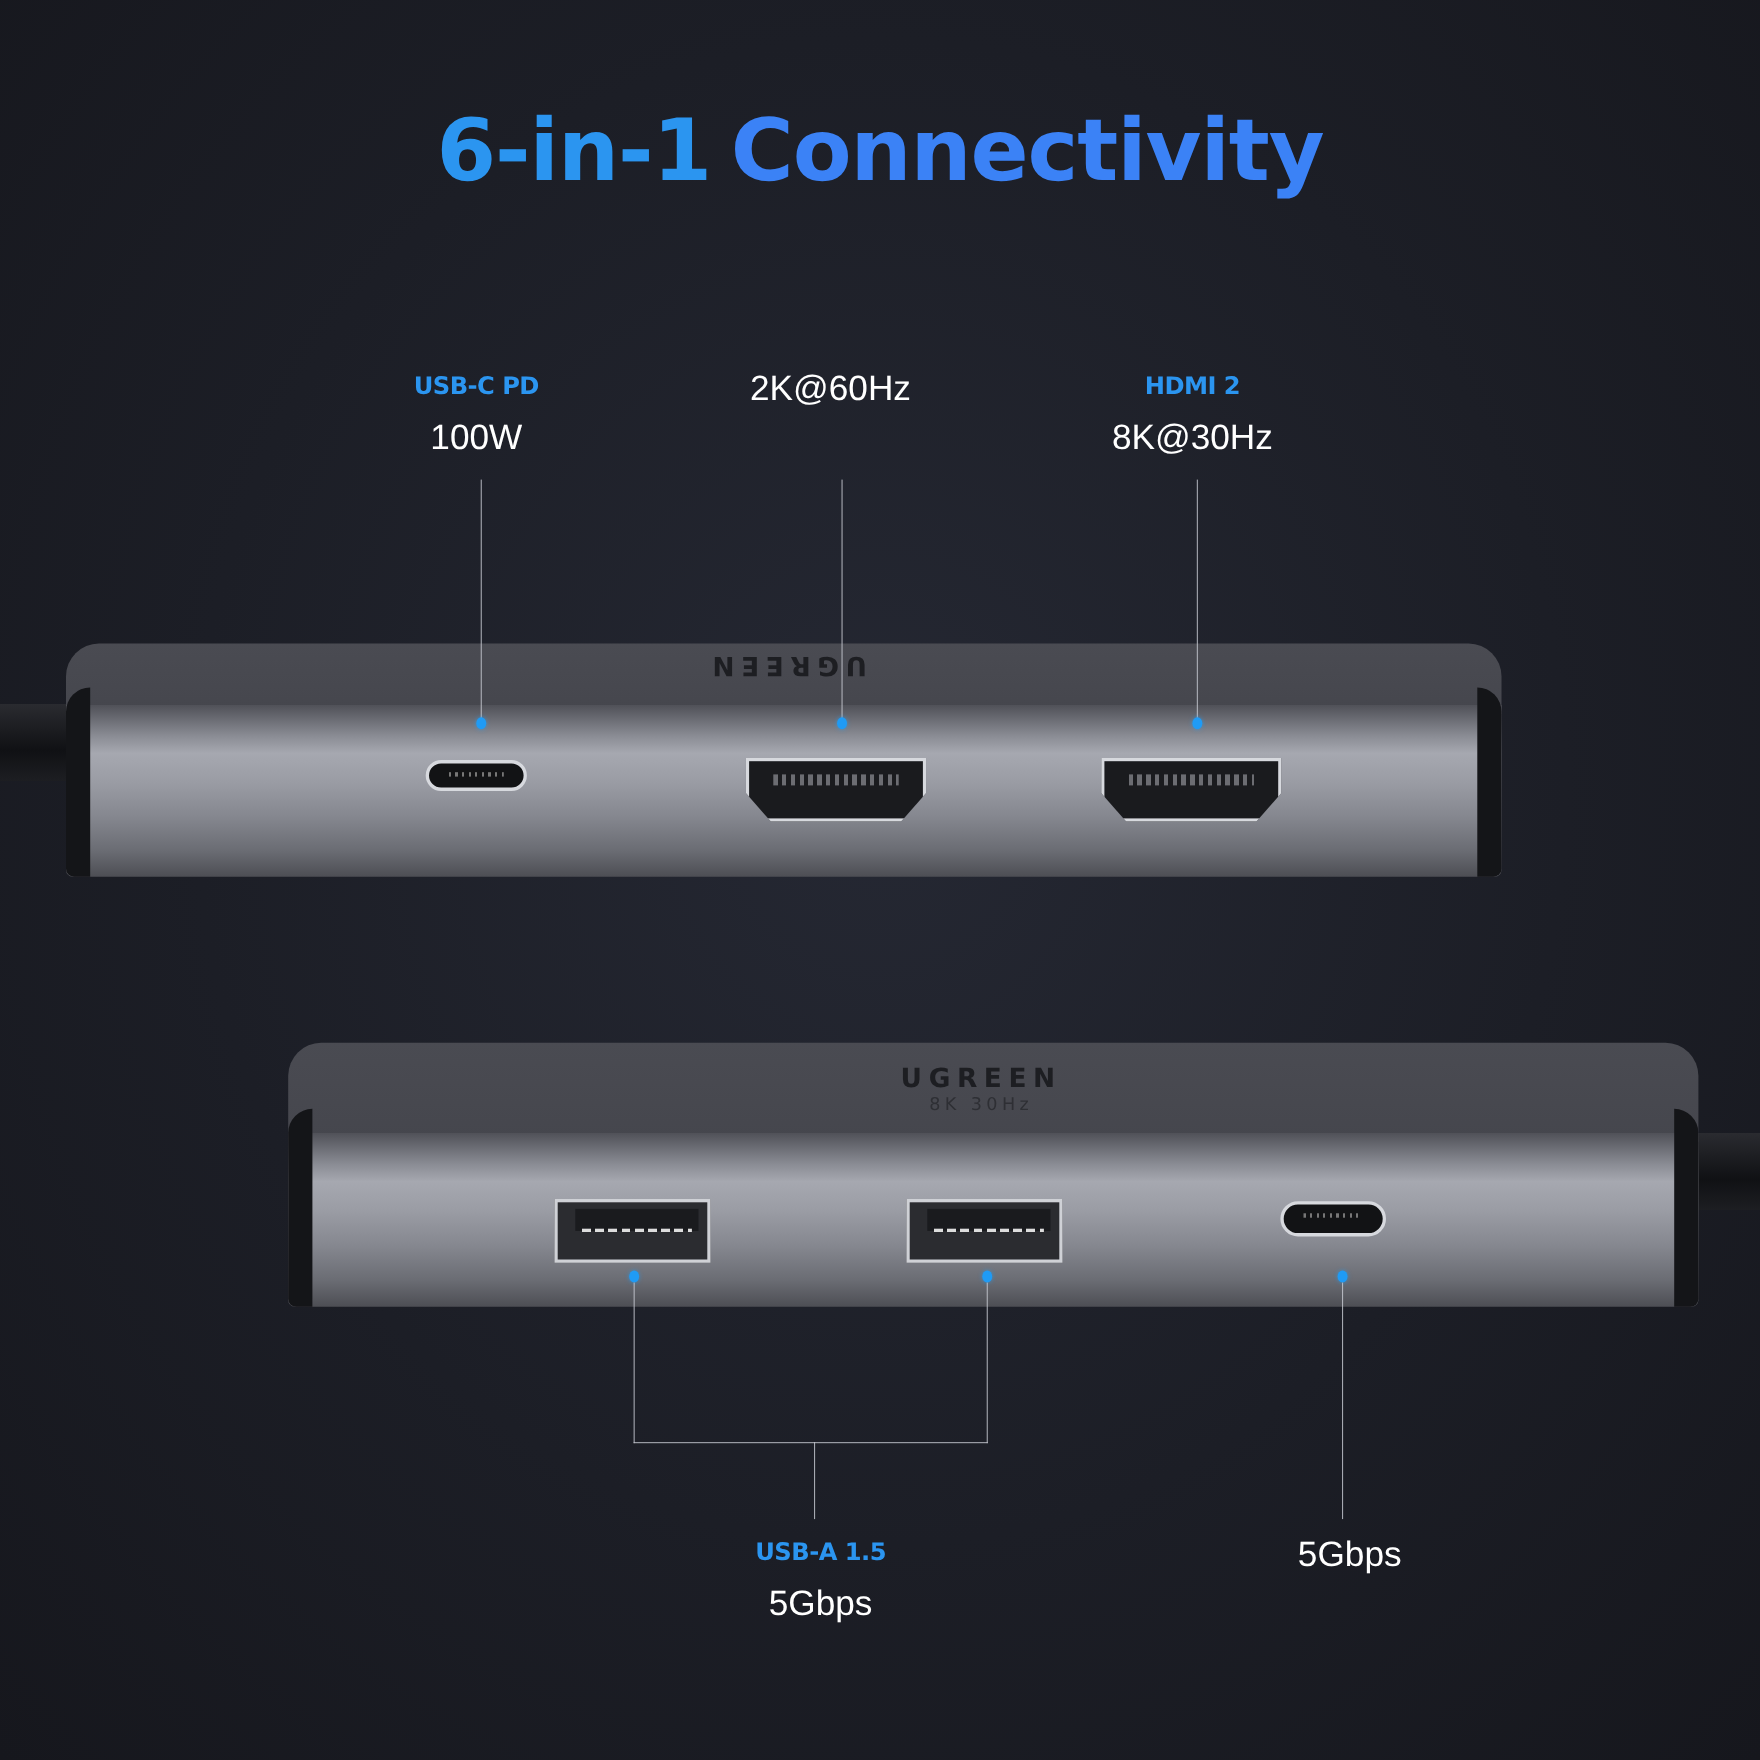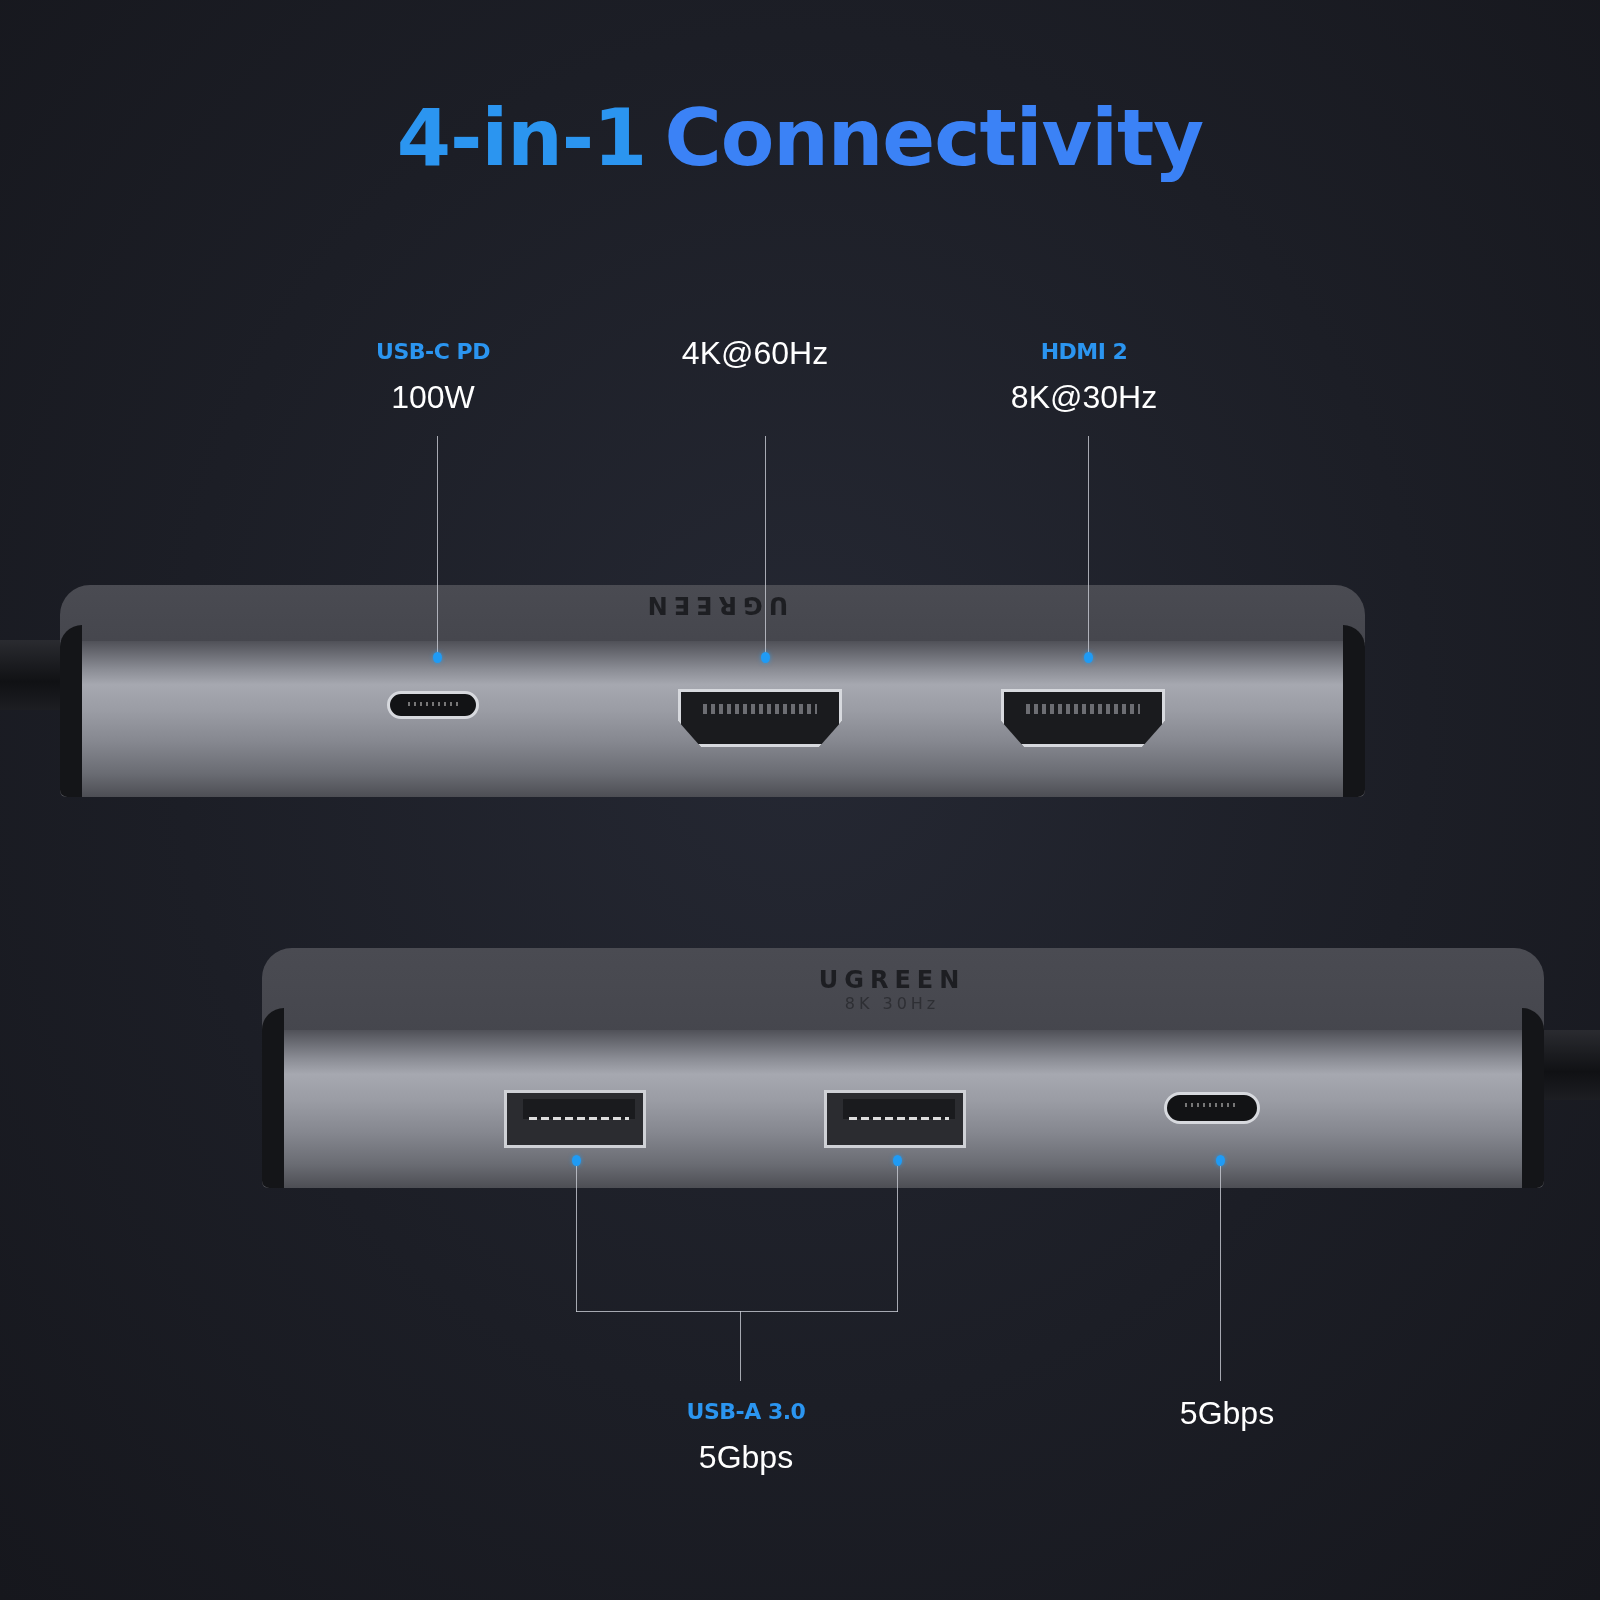--- a/index.html
+++ b/index.html
@@ -61,29 +61,29 @@
     position:absolute; width:142px; height:58px;
     background:#2b2c30; border:3px solid #cfd1d6; box-sizing:border-box;
   }
   .port-a::before { content:""; position:absolute; left:16px; right:8px; top:6px; height:20px; background:#1a1b1e; }
   .port-a::after { content:""; position:absolute; left:22px; right:14px; top:24px; height:3px; background:repeating-linear-gradient(90deg,#ddd 0 8px,transparent 8px 12px); }
 </style>
 </head>
 <body>
 
 <div class="title">
-  <span class="accent">4-in-1</span><span class="main">Connectivity</span>
+  <span class="accent">6-in-1</span><span class="main">Connectivity</span>
 </div>
 
 <div class="label" style="left:283px; top:330px;">
   <div class="name">USB-C PD</div>
   <div class="spec">100W</div>
 </div>
 <div class="label" style="left:605px; top:330px;">
-  <div class="spec">4K@60Hz</div>
+  <div class="spec">2K@60Hz</div>
 </div>
 <div class="label" style="left:934px; top:330px;">
   <div class="name">HDMI 2</div>
   <div class="spec">8K@30Hz</div>
 </div>
 
 <div class="cable" style="left:0; top:640px; width:80px;"></div>
 <div class="hub" style="left:60px; top:585px; width:1305px; height:212px;">
   <div class="top"></div>
   <div class="face"></div>
@@ -118,18 +118,18 @@
 <div class="dot" style="left:572px; top:1155px;"></div>
 <div class="dot" style="left:893px; top:1155px;"></div>
 <div class="dot" style="left:1216px; top:1155px;"></div>
 <div class="vline" style="left:576px; top:1166px; height:146px;"></div>
 <div class="vline" style="left:897px; top:1166px; height:146px;"></div>
 <div class="hline" style="left:576px; top:1311px; width:322px;"></div>
 <div class="vline" style="left:740px; top:1311px; height:70px;"></div>
 <div class="vline" style="left:1220px; top:1166px; height:215px;"></div>
 
 <div class="label" style="left:596px; top:1390px;">
-  <div class="name">USB-A 3.0</div>
+  <div class="name">USB-A 1.5</div>
   <div class="spec">5Gbps</div>
 </div>
 <div class="label" style="left:1077px; top:1390px;">
   <div class="spec">5Gbps</div>
 </div>
 
 </body></html>

